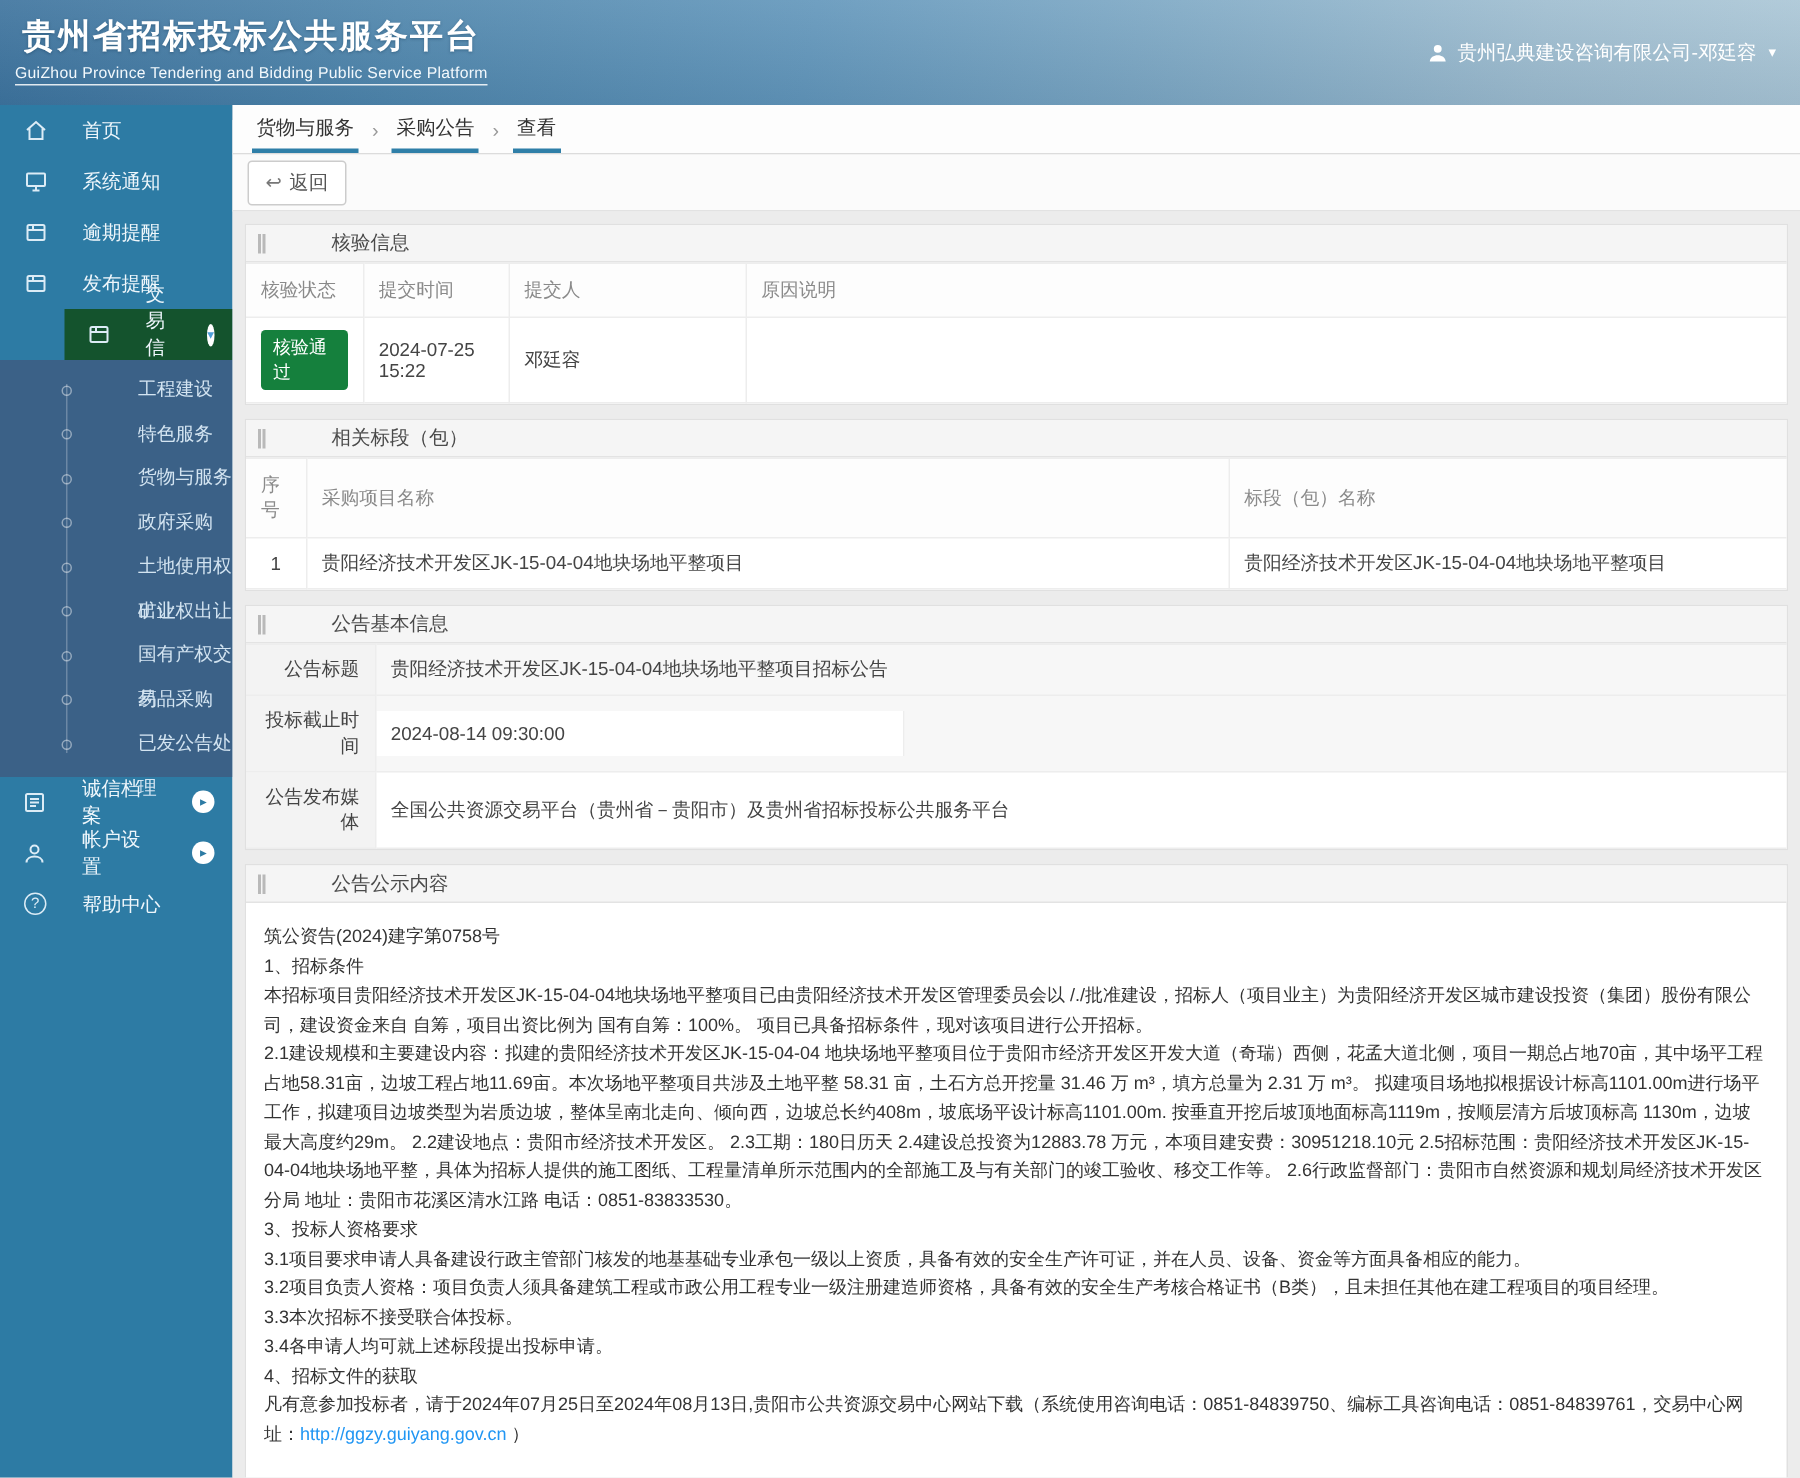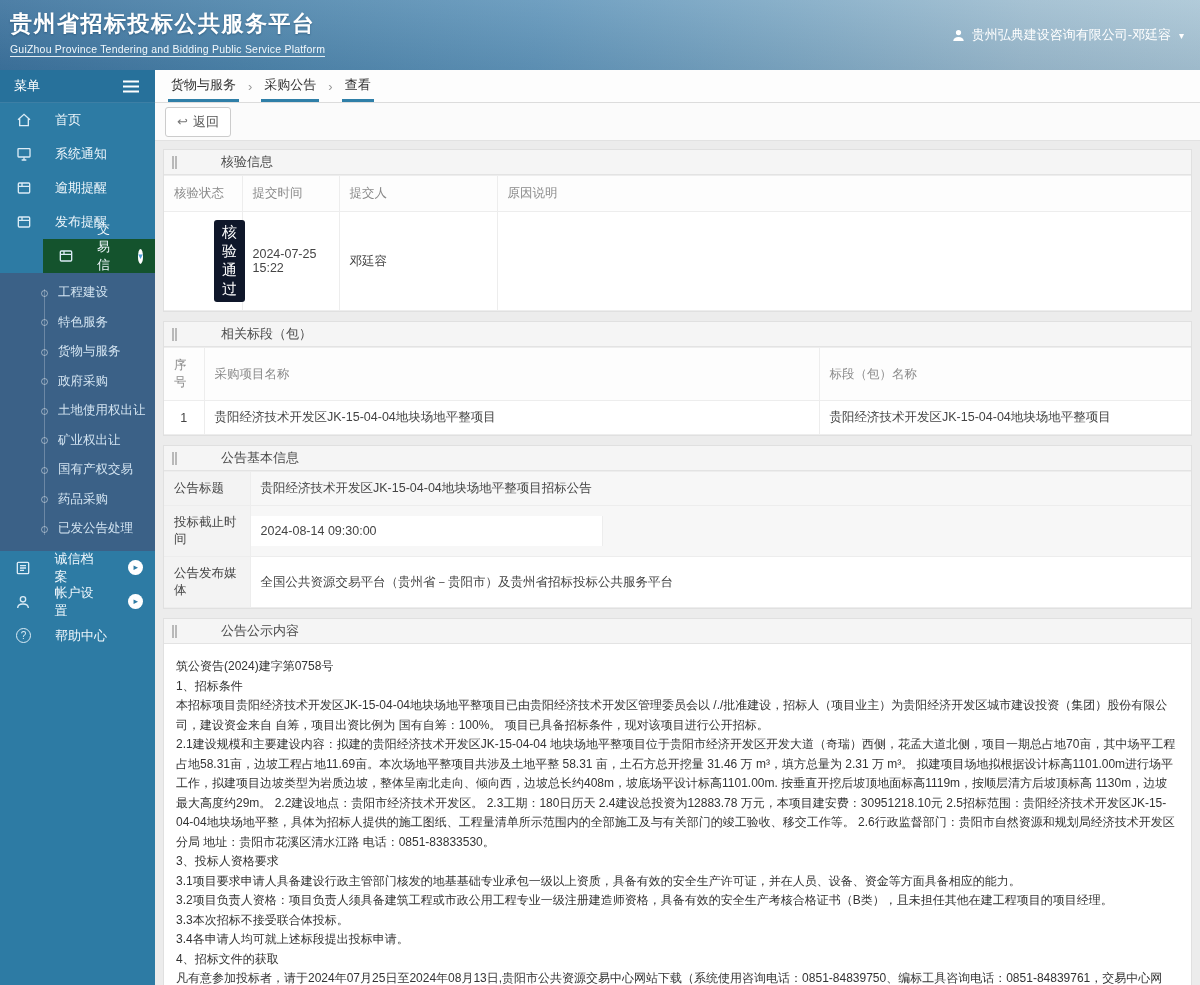--- a/index.html
+++ b/index.html
@@ -2,21 +2,21 @@
 <html><head>
 <meta charset="utf-8">
 <style>
   * { margin:0; padding:0; box-sizing:border-box; }
   html,body { width:1200px; height:985px; }
   body { font-family:"Liberation Sans","DejaVu Sans",sans-serif; background:#e9e9e9; overflow:hidden; }
   .page { position:relative; width:1200px; height:985px; background:#ececec; }
 
   
   header { position:absolute; top:0; left:0; width:1200px; height:80px;
-    background:linear-gradient(100deg,#3a719c 0%,#4c84ab 22%,#6095ba 45%,#7da8c4 65%,#9dbccf 85%,#aac6d6 100%); }
+    background:linear-gradient(100deg,#3a719c 0%,#4c84ab 22%,#6095ba 45%,#7da8c4 65%,#9dbccf 85%,#aac6d6 100%);text-align:center; }
   header:after { content:''; position:absolute; inset:0;
     background:linear-gradient(to bottom,rgba(255,255,255,0.10),rgba(20,50,80,0.10)); }
   .brand { position:absolute; left:10px; top:9px; z-index:2; }
   .title { color:#fff; font-size:22px; font-weight:bold; letter-spacing:1.5px; text-shadow:0 1px 2px rgba(0,40,70,0.35); }
   .subtitle { display:inline-block; color:#f2f8fc; font-size:10.5px; margin-top:3px; padding-bottom:1px;
     border-bottom:1px solid rgba(255,255,255,0.85); letter-spacing:0.2px; }
   .user { position:absolute; right:16px; top:26px; z-index:2; display:flex; align-items:center; gap:6px;
     color:#fff; font-size:13px; cursor:pointer; }
   .user svg { display:block; }
   .caret { font-size:10px; margin-left:2px; }
@@ -29,21 +29,21 @@
   .side-item { height:34px; display:flex; align-items:center; gap:23px; padding:0 12px 0 15px;
     font-size:13px; color:#eef6fb; cursor:pointer; position:relative; }
   .side-item .ic { width:17px; height:17px; display:flex; align-items:center; justify-content:center; color:#dcecf6; }
   .side-item.active { background:#14532d;margin-left:43px; }
   .chev-circle { margin-left:auto; width:15px; height:15px; border-radius:50%; background:#fff;
     font-size:9px; line-height:15px; text-align:center; }
   .side-item.active .chev-circle { color:#4f9fd9; }
   .side-item .chev-circle { color:#2d7ba4; }
   .submenu { background:#3b6187; padding:5px 0 7px; position:relative; }
   .submenu:before { content:''; position:absolute; left:44px; top:16px; bottom:16px; width:1px; background:rgba(255,255,255,0.25); }
-  .sub-item { height:29.5px; line-height:29.5px; padding-left:58px; font-size:12.5px; color:#d3e4f1;
+  .sub-item { height:29.5px; line-height:29.5px; padding-left:92px; font-size:12.5px; color:#d3e4f1;
     cursor:pointer; position:relative; }
   .sub-item:before { content:''; position:absolute; left:41px; top:50%; margin-top:-3px; width:5px; height:5px;
     border:1px solid rgba(255,255,255,0.45); border-radius:50%; }
   .q-circle { width:15px; height:15px; border:1.5px solid #dcecf6; border-radius:50%; font-size:10px;
     line-height:13px; text-align:center; display:inline-block; }
 
   
   main { position:absolute; left:155px; top:70px; right:0; bottom:0; background:#ececec; overflow:hidden; }
   .breadcrumb { height:33px; background:#fdfdfd; border-bottom:1px solid #dcdcdc; display:flex;
     align-items:stretch; padding:0 0 0 13px; gap:9px; }
@@ -62,23 +62,23 @@
     padding-left:8px; font-size:13px; color:#4a4a4a;gap:36px; }
   .sec-bars { width:5px; height:13px; border-left:2px solid #b9b9b9; border-right:2px solid #b9b9b9;
     display:inline-block; margin-right:8px; }
 
   table.grid { width:100%; border-collapse:collapse; table-layout:fixed; }
   table.grid th { font-weight:normal; text-align:left; color:#8a8a8a; font-size:12.5px; padding:9px 10px;
     border:1px solid #ededed; background:#fdfdfd; }
   table.grid td { font-size:12.5px; color:#444; padding:8px 10px; border:1px solid #ededed; background:#fff; }
   table.grid th:first-child, table.grid td:first-child { border-left:none; }
   table.grid th:last-child, table.grid td:last-child { border-right:none; }
-  .badge { display:inline-block; background:#0f172a; color:#fff; font-size:15px; padding:3px 8px; border-radius:3px;margin-left:40px; }
-
-  td.b-label { background:#f3f3f3 !important; color:#666; }
+  .badge { display:inline-block; background:#15803d; color:#fff; font-size:12px; padding:3px 8px; border-radius:3px; }
+
+  td.b-label { background:#f3f3f3 !important; text-align:right; color:#666; }
   td.v-gray { background:#f7f7f7 !important; }
   td.v-box { background:#f7f7f7 !important; padding:0 !important; }
   .val-box { background:#fff; width:352px; padding:8px 10px; border-right:1px solid #ededed; font-size:12.5px; color:#444; }
 
   .notice-body { padding:13px 12px 28px; min-height:450px; }
   .notice-body p { font-size:12px; line-height:19.5px; color:#333; }
   a.link { color:#2196f3; text-decoration:none; }
 </style>
 </head>
 <body>
@@ -95,28 +95,20 @@
         <svg width="15" height="15" viewBox="0 0 24 24">
             <path fill="#fff" d="M12 11.5a4.2 4.2 0 1 0 0-8.4 4.2 4.2 0 0 0 0 8.4zm-8.5 9.3c.4-4.3 4.1-6.6 8.5-6.6s8.1 2.3 8.5 6.6z"></path>
           </svg>
       </span>
       <span>贵州弘典建设咨询有限公司-邓廷容</span>
       <span class="caret">▾</span>
     </div>
   </header>
 
   <aside>
-    <div class="menu-header">
-      <span>菜单</span>
-      <span class="burger">
-        <svg width="16" height="13" viewBox="0 0 16 13">
-            <path stroke="#fff" stroke-width="2" d="M0 1.5h16M0 6.5h16M0 11.5h16"></path>
-          </svg>
-      </span>
-    </div>
     <nav>
         <div class="side-item">
           <span class="ic">
             <svg width="16" height="16" viewBox="0 0 24 24" fill="none" stroke="currentColor" stroke-width="2">
               <path d="M3 11.5 12 3.5l9 8M5.5 10v10.5h13V10"></path>
             </svg>
           </span>
           <span>首页</span>
         </div>
         <div class="side-item">

